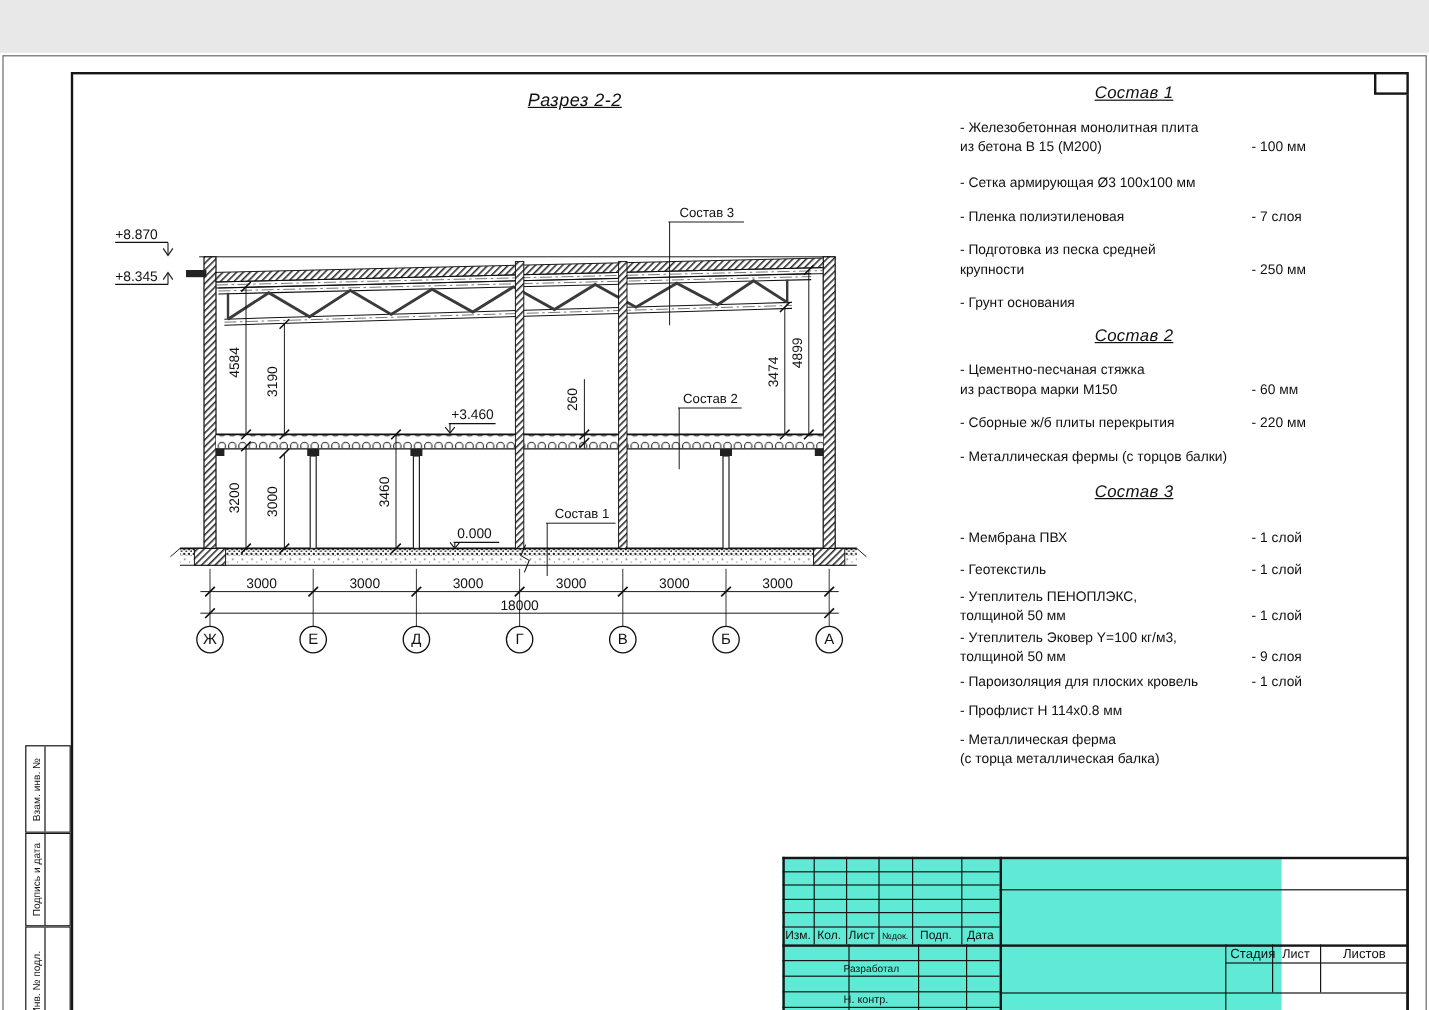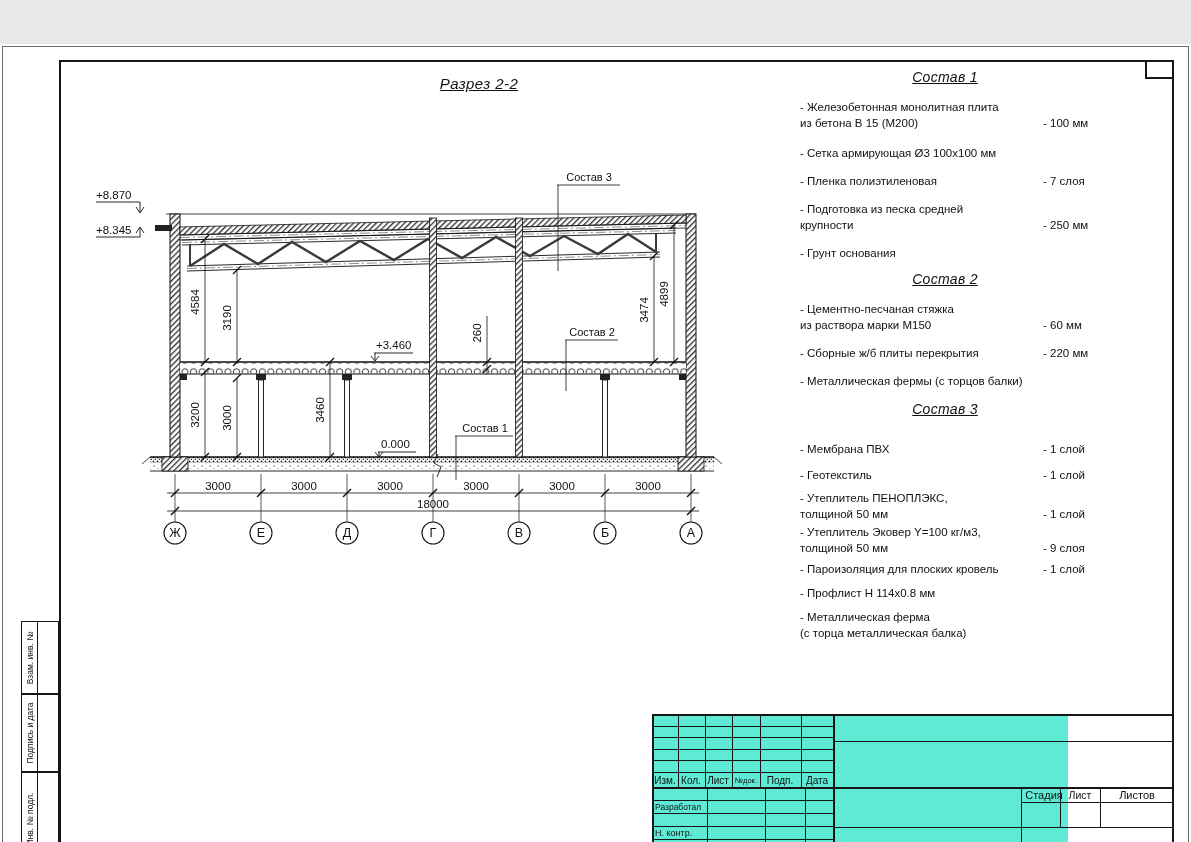--- a/index.html
+++ b/index.html
@@ -16,21 +16,21 @@
                text-decoration:underline;letter-spacing:.3px;}
   .comp-item{position:absolute;left:5px;width:297px;}
   .comp-name{white-space:pre-line;}
   .comp-value{position:absolute;left:243px;bottom:0;white-space:nowrap;}
   
   .tb{position:absolute;left:652px;top:670px;width:416px;height:152px;background:#5eead4;}
   .tb-h{position:absolute;height:1px;background:#161616;}
   .tb-v{position:absolute;width:1px;background:#161616;}
   .tb-edge{position:absolute;background:#161616;}
   .tb-lbl{position:absolute;transform:translate(-50%,-50%);font-size:10px;white-space:nowrap;}
-  .tb-left{position:absolute;font-size:9px;white-space:nowrap;}
+  .tb-left{position:absolute;font-size:9px;white-space:nowrap;padding-left:48px;}
   
   .stamps{position:absolute;left:21px;top:577px;width:38px;height:245px;}
   .stamp{position:absolute;left:0;width:38px;border:1.5px solid #161616;box-sizing:border-box;background:#fff;}
   .stamp-div{position:absolute;left:15px;top:0;bottom:0;width:1px;background:#161616;}
   .stamp-lbl{position:absolute;left:8px;top:50%;transform:translate(-50%,-50%) rotate(-90deg);
              font-size:8.5px;white-space:nowrap;}
   svg text{font-family:"Liberation Sans",sans-serif;fill:#111;}
 </style>
 </head>
 <body>

